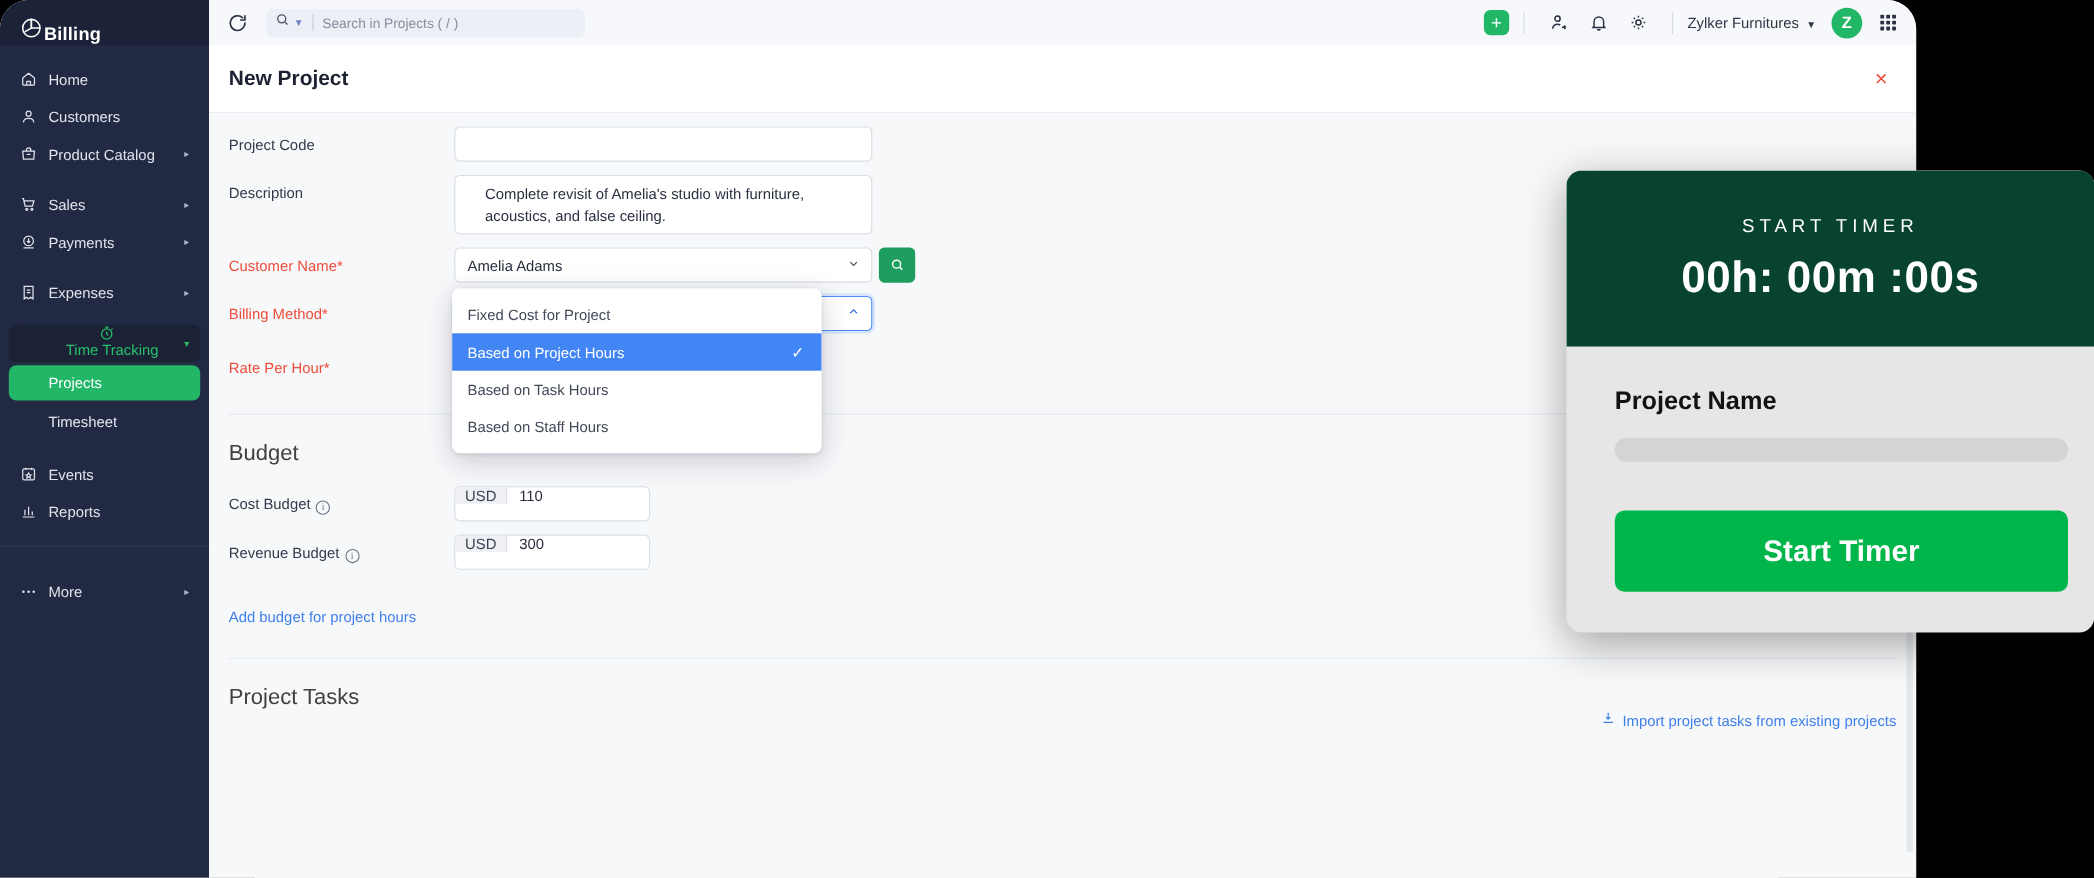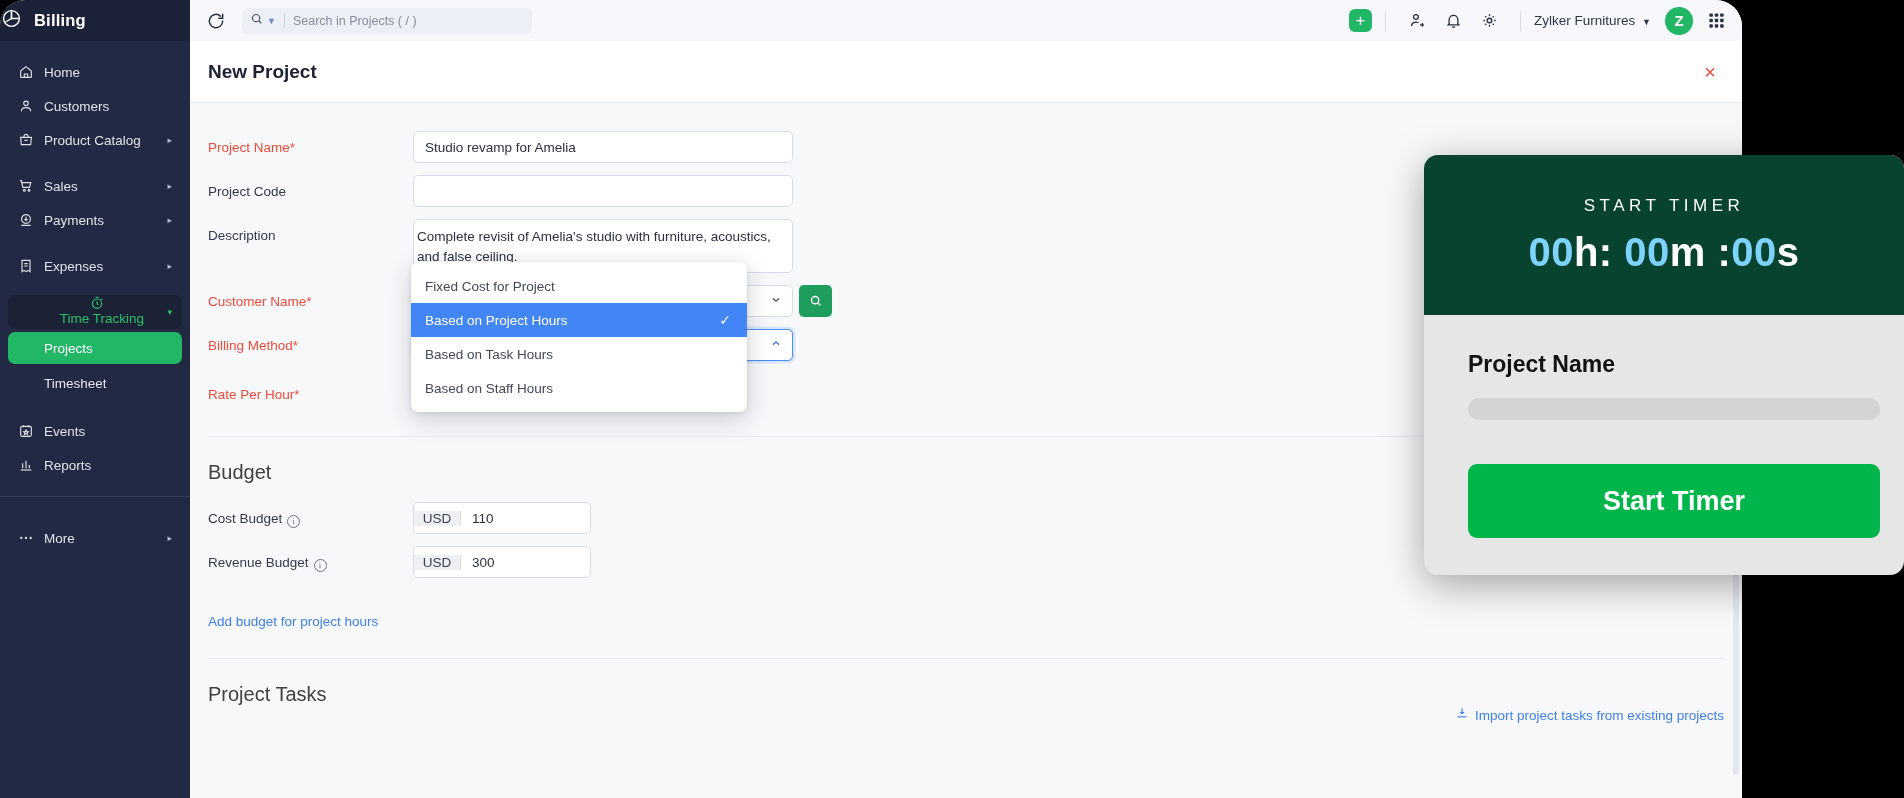--- a/index.html
+++ b/index.html
@@ -22,22 +22,22 @@
   
   #sidebar {
     position: absolute; left: 0; top: 0;
     width: 190px; height: 798px;
     background: #222a43;
     border-radius: 26px 0 0 0;
     color: #e8ebf2;
   }
   .brand {
     height: 41px;
-    display: flex; align-items: center; gap: 12px;
-    padding: 0 0 0 1px;
+    display: flex; align-items: flex-end; gap: 1px;
+    padding: 0 0 0 18px;
     background: #1c2338;
     border-radius: 26px 0 0 0;
   }
   .brand-name { font-size: 16.5px; font-weight: 700; color: #fff; letter-spacing: .2px; }
   .nav { padding-top: 14px; }
   .nav-item {
     position: relative;
     display: flex; align-items: center;
     height: 34px;
     margin: 0 8px;
@@ -144,21 +144,21 @@
     padding: 0 11px;
     display: flex; align-items: center;
     cursor: text;
   }
   .inp.empty { color: #aab0bd; }
   .ta {
     width: 380px; height: 54px;
     border: 1px solid #d8dce4; border-radius: 5px;
     background: #fff;
     font-size: 13.5px; color: #2a3040; line-height: 1.45;
-    padding: 7px 3px;
+    padding: 7px 27px;
     cursor: text;
   }
   .sel {
     width: 380px; height: 32px;
     border: 1px solid #d8dce4; border-radius: 5px;
     background: #fff;
     font-size: 13.5px; color: #2a3040;
     padding: 0 28px 0 11px;
     display: flex; align-items: center;
     position: relative;
@@ -190,21 +190,21 @@
     padding: 0 14px; font-size: 13.5px; color: #414857;
     cursor: pointer; position: relative;
   }
   .opt.sel-opt { background: #4285f4; color: #fff; }
   .opt .tick { position: absolute; right: 16px; font-size: 14px; color: #fff; }
 
   
   .section-h {
     padding-left: 18px; font-size: 20px; font-weight: 400; color: #404040;
   }
-  .money { display: flex; align-items: center; width: 178px; height: 32px;
+  .money { display: flex; align-items: flex-start; width: 178px; height: 32px;
            border: 1px solid #d8dce4; border-radius: 5px; overflow: hidden; background: #fff; }
   .money .cur {
     width: 47px; background: #eef0f4; color: #3b4252;
     font-size: 13.5px; display: flex; align-items: center; justify-content: center;
     border-right: 1px solid #d8dce4;
   }
   .money .val { flex: 1; display: flex; align-items: center; padding-left: 11px; font-size: 13.5px; color: #2a3040; }
   .info-i {
     display: inline-flex; align-items: center; justify-content: center;
     width: 13px; height: 13px; border: 1.2px solid #6b7280; border-radius: 50%;
@@ -237,21 +237,21 @@
   #timer-top {
     height: 160px; background: #07432f;
     display: flex; flex-direction: column;
     align-items: center; justify-content: center;
     gap: 14px;
   }
   #timer-label {
     color: #ffffff; font-size: 17px; letter-spacing: 4.5px; font-weight: 400;
   }
   #timer-clock { font-size: 40px; font-weight: 700; color: #ffffff; letter-spacing: .5px; }
-  #timer-clock .g { color: #7dd3fc; }
+  #timer-clock .g { color: #ffffff; }
   #timer-body { padding: 36px 24px 0 44px; }
   #timer-proj-label { font-size: 23px; font-weight: 700; color: #121212; }
   #timer-input {
     margin-top: 20px; height: 22px; border-radius: 11px; background: #d4d4d4; cursor: text;
   }
   #start-btn {
     margin-top: 44px; height: 74px; border-radius: 9px;
     background: #00b64a; color: #fff;
     display: flex; align-items: center; justify-content: center;
     font-size: 27px; font-weight: 700; cursor: pointer;
@@ -478,24 +478,20 @@
     </div>
   </div>
 
   <div id="page-header">
     <div id="page-title">New Project</div>
     <div id="close-x">×</div>
   </div>
 
   <div id="form-body">
 
-    <div class="row" style="margin-top:28px;">
-      <div class="flabel req">Project Name*</div>
-      <div class="inp">Studio revamp for Amelia</div>
-    </div>
 
     <div class="row" style="margin-top:12px;">
       <div class="flabel">Project Code</div>
       <div class="inp empty"></div>
     </div>
 
     <div class="row" style="margin-top:12px;">
       <div class="flabel">Description</div>
       <div class="ta">Complete revisit of Amelia's studio with furniture, acoustics, and false ceiling.</div>
     </div>

